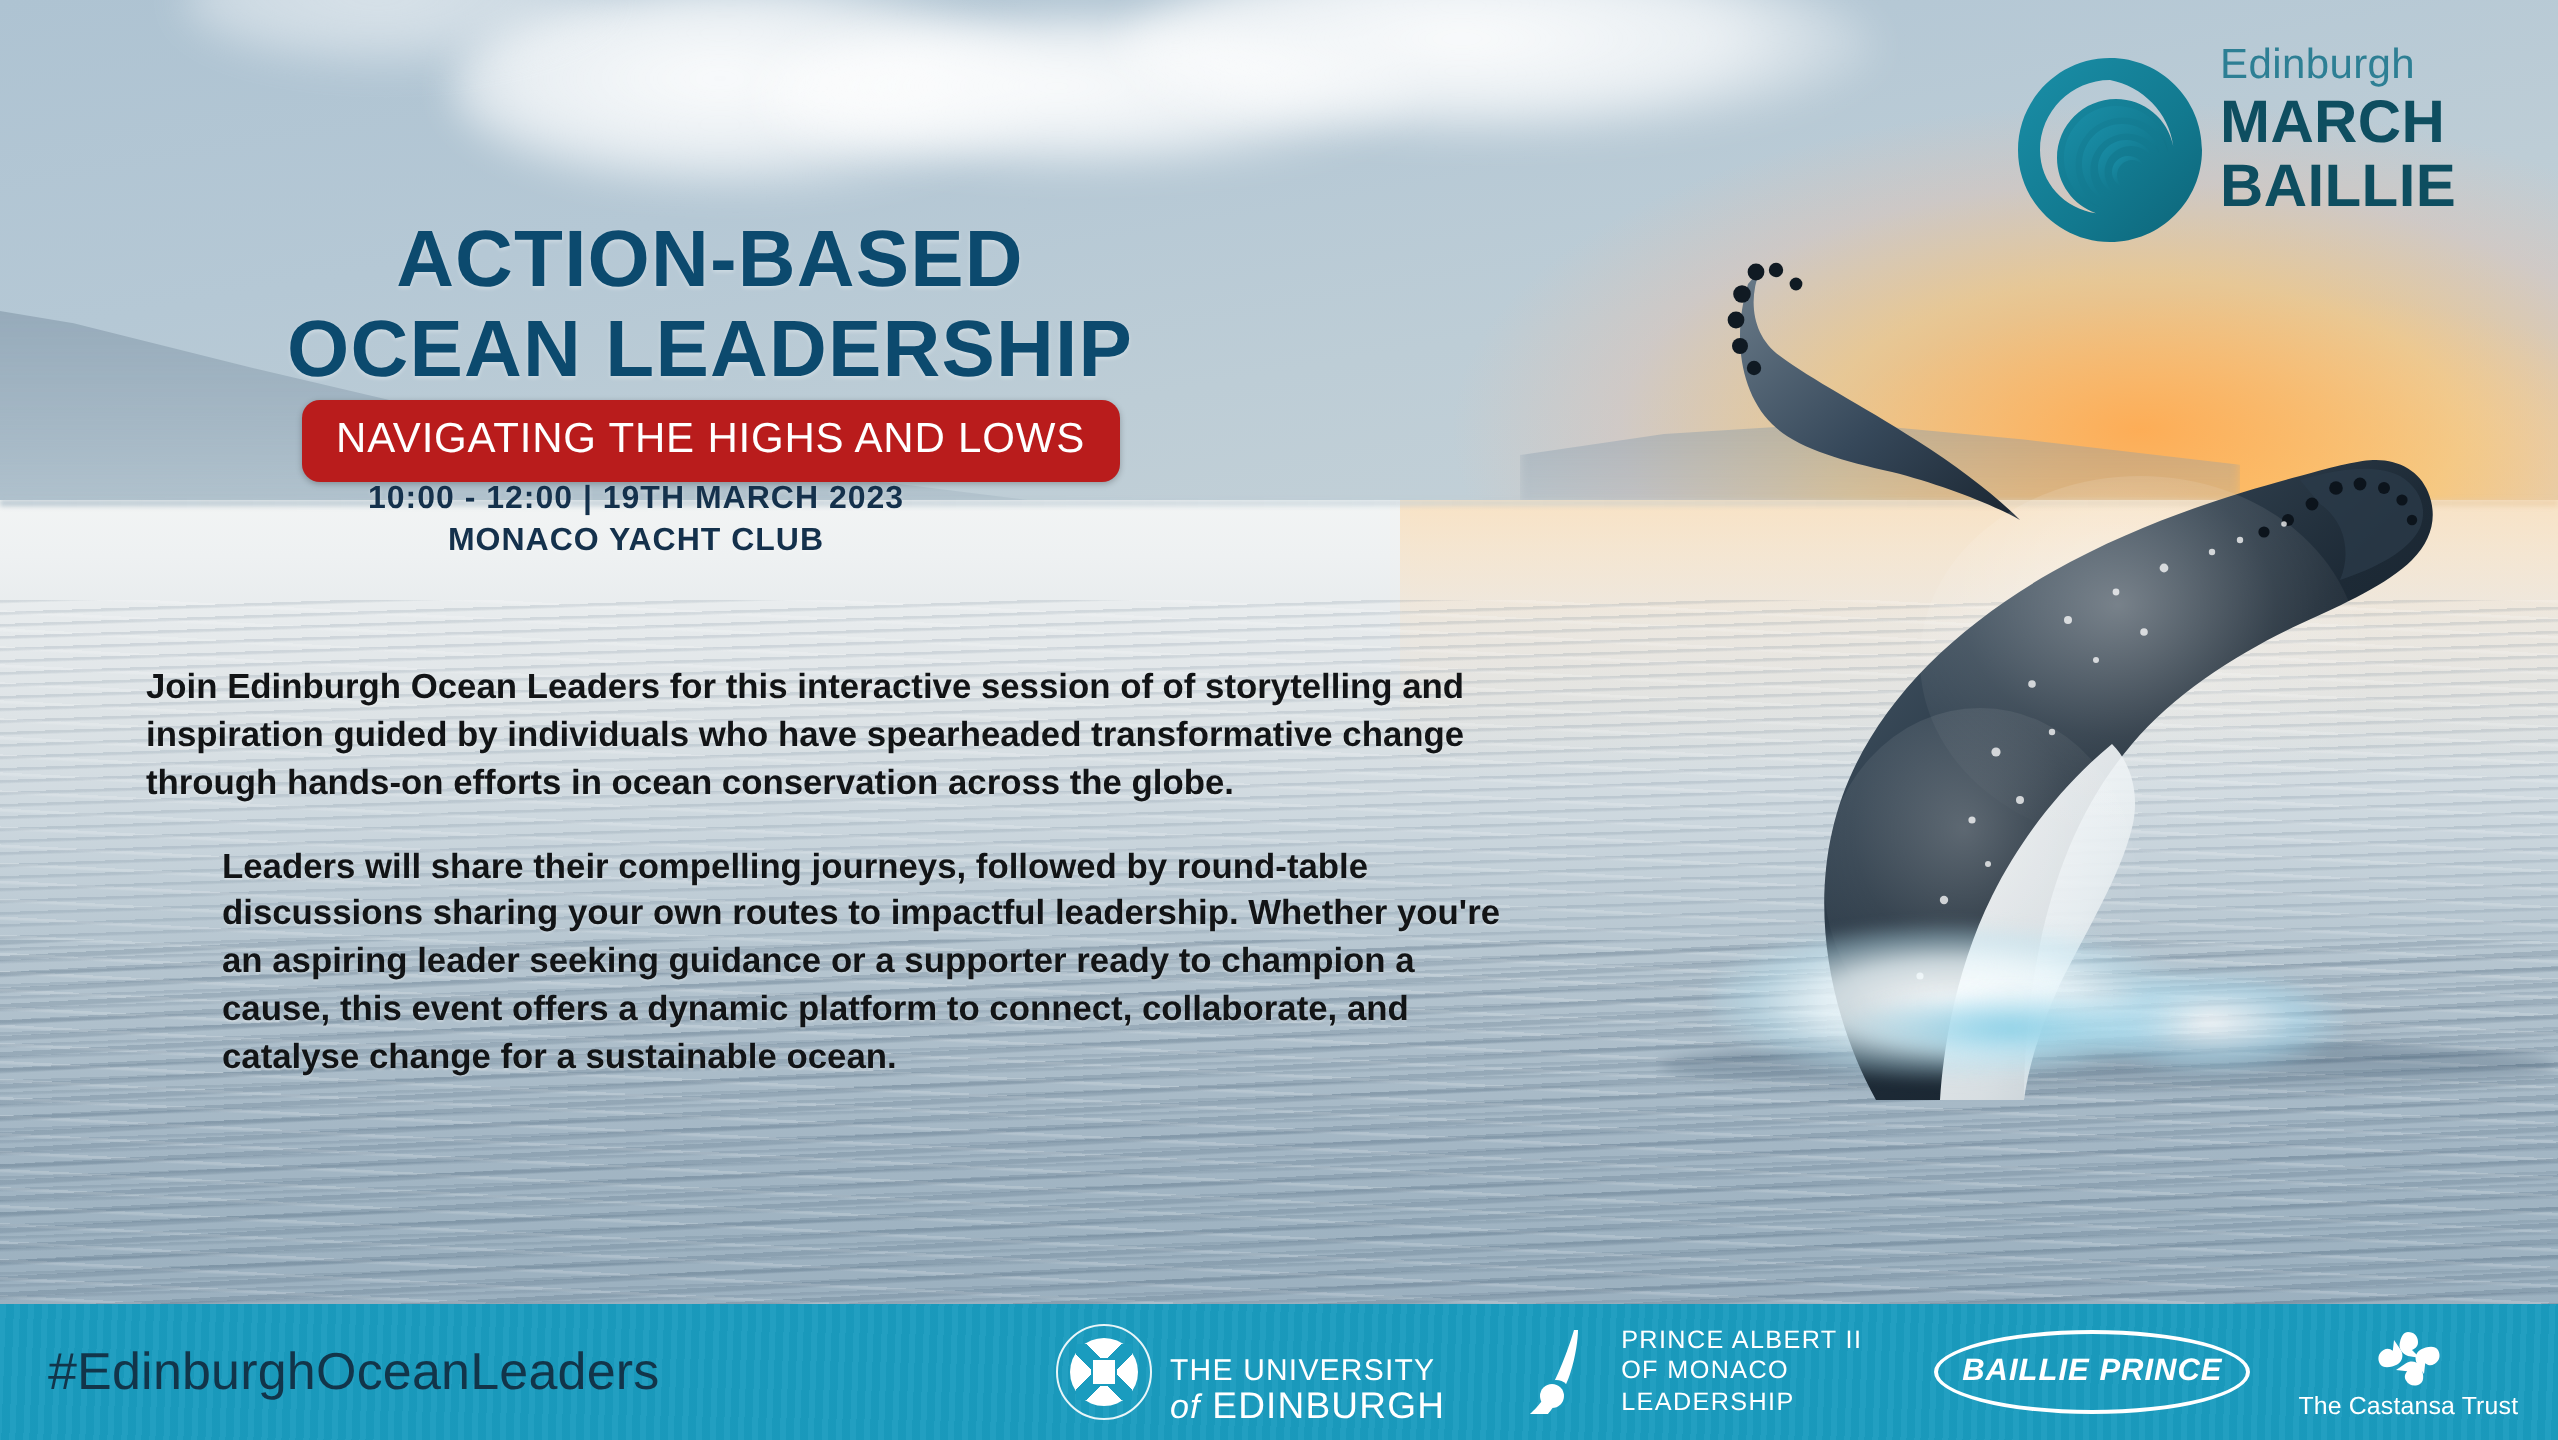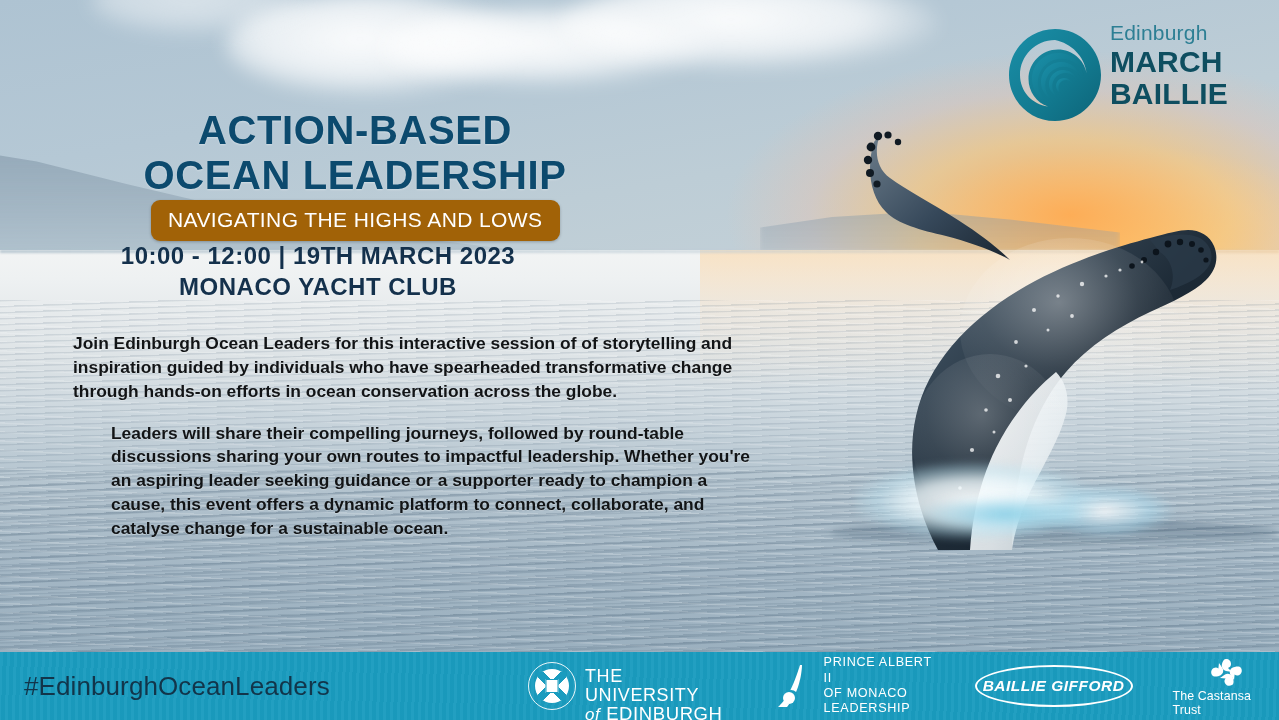--- a/index.html
+++ b/index.html
@@ -97,28 +97,28 @@
   .headline {
     position:absolute; left:0; top:108px; width:710px; text-align:center;
     color:#0c4a6e;
   }
   .headline .l1, .headline .l2 {
     font-size:40px; font-weight:bold; letter-spacing:.6px; line-height:1.12;
     text-shadow:0 1px 2px rgba(255,255,255,.35);
   }
   .badge {
     position:absolute; left:151px; top:200px;
-    background:#a16207; color:#ffffff;
+    background:#b91c1c; color:#ffffff;
     font-size:21px; letter-spacing:.4px;
     padding:8px 17px 9px 17px; border-radius:9px;
     box-shadow:0 1px 3px rgba(0,0,0,.25);
   }
   .when {
     position:absolute; left:0; top:240px; width:636px; text-align:center;
-    color:#14314c; font-size:24px; font-weight:bold; letter-spacing:.5px;
+    color:#14314c; font-size:16px; font-weight:bold; letter-spacing:.5px;
     line-height:1.30;
     text-shadow:0 1px 2px rgba(255,255,255,.3);
   }
 
   
   .body-copy {
     position:absolute; left:73px; top:332px; width:680px;
     color:#121416; font-size:17.4px; font-weight:bold; line-height:1.37;
     text-shadow:0 1px 1px rgba(255,255,255,.28);
   }
@@ -168,21 +168,21 @@
     background:
       linear-gradient(45deg, transparent 41%, #1a9cbf 41%, #1a9cbf 59%, transparent 59%),
       linear-gradient(-45deg, transparent 41%, #1a9cbf 41%, #1a9cbf 59%, transparent 59%);
   }
   .uoe .crest-book {
     position:absolute; left:50%; top:50%; transform:translate(-50%,-50%);
     width:13px; height:14px; background:#ffffff;
     border:1px solid #1a9cbf;
   }
   .uoe .uoe-text { color:#fff; line-height:1.05; }
-  .uoe .uoe-l1 { font-size:18px; letter-spacing:.6px;margin-top:19px; }
+  .uoe .uoe-l1 { font-size:15px; letter-spacing:.6px;margin-top:19px; }
   .uoe .uoe-l2 { font-size:18.5px; letter-spacing:.6px; }
   .uoe .uoe-l2 i { font-size:17px; }
 
   .pa2 { display:flex; align-items:center; gap:8px; margin-left:34px; }
   .pa2 .pa2-mark { width:46px; height:46px; flex:0 0 auto; }
   .pa2 .pa2-text {
     color:#fff; font-size:12.6px; font-weight:normal; line-height:1.22;
     letter-spacing:.7px;
   }
 
@@ -190,21 +190,21 @@
   .bg-ellipse {
     width:158px; height:42px; border:2.4px solid #ffffff; border-radius:50%;
     display:flex; align-items:center; justify-content:center;
   }
   .bg-ellipse span {
     color:#ffffff; font-size:15.5px; font-weight:bold; font-style:italic;
     letter-spacing:.5px;
   }
 
   .castansa {
-    margin-left:40px; display:flex; flex-direction:column; align-items:center; gap:1px;
+    margin-left:24px; display:flex; flex-direction:column; align-items:center; gap:1px;
   }
   .castansa .ct-mark { width:40px; height:32px; }
   .castansa .ct-text { color:#ffffff; font-size:12.4px; letter-spacing:.1px; }
 </style>
 </head>
 <body>
 
 <div id="poster">
 
   <div class="sky"></div>
@@ -402,21 +402,21 @@
         </div>
         <div class="pa2-text">
           <div>PRINCE ALBERT II</div>
           <div>OF MONACO</div>
           <div>LEADERSHIP</div>
         </div>
       </div>
 
       <div class="bg-logo">
         <div class="bg-ellipse">
-          <span>BAILLIE GIFFORD</span>
+          <span>BAILLIE PRINCE</span>
         </div>
       </div>
 
       <div class="castansa">
         <div class="ct-mark">
           <svg width="40" height="32" viewBox="0 0 40 32" xmlns="http://www.w3.org/2000/svg">
             <g fill="#ffffff">
               <path d="M20 3 C 23 3, 25 5, 25 8 C 25 10, 24 11, 22 12 L 26 16 L 20 15 C 17 14, 15 11, 16 8 C 16.6 5, 18 3, 20 3 Z"></path>
               <path d="M35 12 C 36.5 14.6, 35.8 17.6, 33.2 19 C 31.5 20, 30 19.7, 28.6 18.6 L 28 24 L 24.6 19
                        C 23 16.4, 23.8 13.2, 26.4 11.8 C 29 10.4, 33.4 9.4, 35 12 Z"></path>

